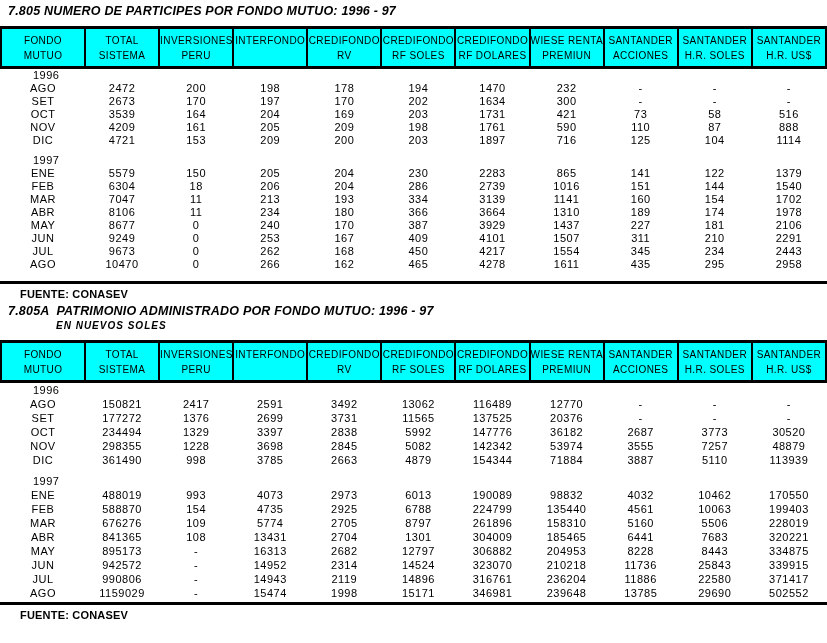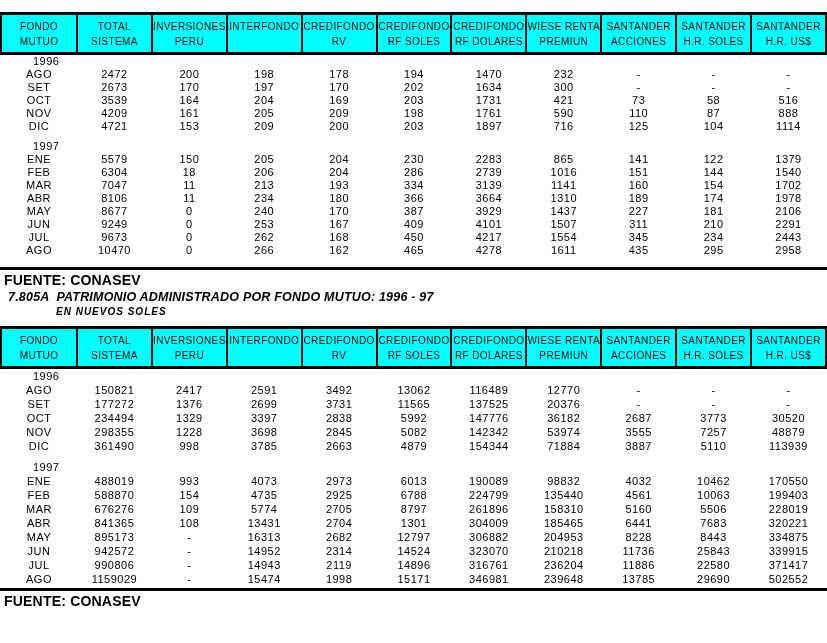--- a/index.html
+++ b/index.html
@@ -44,21 +44,21 @@
     font-weight: normal;
     letter-spacing: 0.4px;
     text-align: center;
     vertical-align: middle;
     padding: 2px 0;
     height: 40px;
     overflow: hidden;
     white-space: nowrap;
   }
   table.data-table th div { line-height: 15px; }
-  table.data-table th:first-child { width: 76px; }
+  table.data-table th:first-child { width: 84px; }
 
   table.data-table td {
     font-size: 11px;
     letter-spacing: 0.5px;
     text-align: center;
     padding: 0;
     white-space: nowrap;
     overflow: hidden;
   }
   table.t1 tbody tr { height: 13px; }
@@ -79,33 +79,34 @@
   tr.spacer-row { height: 7px !important; }
   tr.spacer-row td { line-height: 7px; }
 
   .rule {
     height: 3px; background: #000000; width: 827px;
   }
   .rule-t1 { margin-top: 10px; }
   .rule-t2 { margin-top: 2px; }
 
   .fuente {
-    font-size: 14px; font-weight: bold;
-    line-height: 11px; margin-top: 5px; padding-left: 4px;
+    font-size: 11px; font-weight: bold;
+    line-height: 11px; margin-top: 5px; padding-left: 20px;
     letter-spacing: 0.2px;
   }
   .section-2-title { margin-top: 4px; }
 </style>
 </head>
 <body>
 
 <div class="page">
 
 
   <section>
+    <div class="table-title">7.805 NUMERO DE PARTICIPES POR FONDO MUTUO: 1996 - 97</div>
     <table class="data-table t1">
       <thead>
           <tr>
             <th>
               <div>FONDO</div>
               <div>MUTUO</div>
             </th>
             <th>
               <div>TOTAL</div>
               <div>SISTEMA</div>

